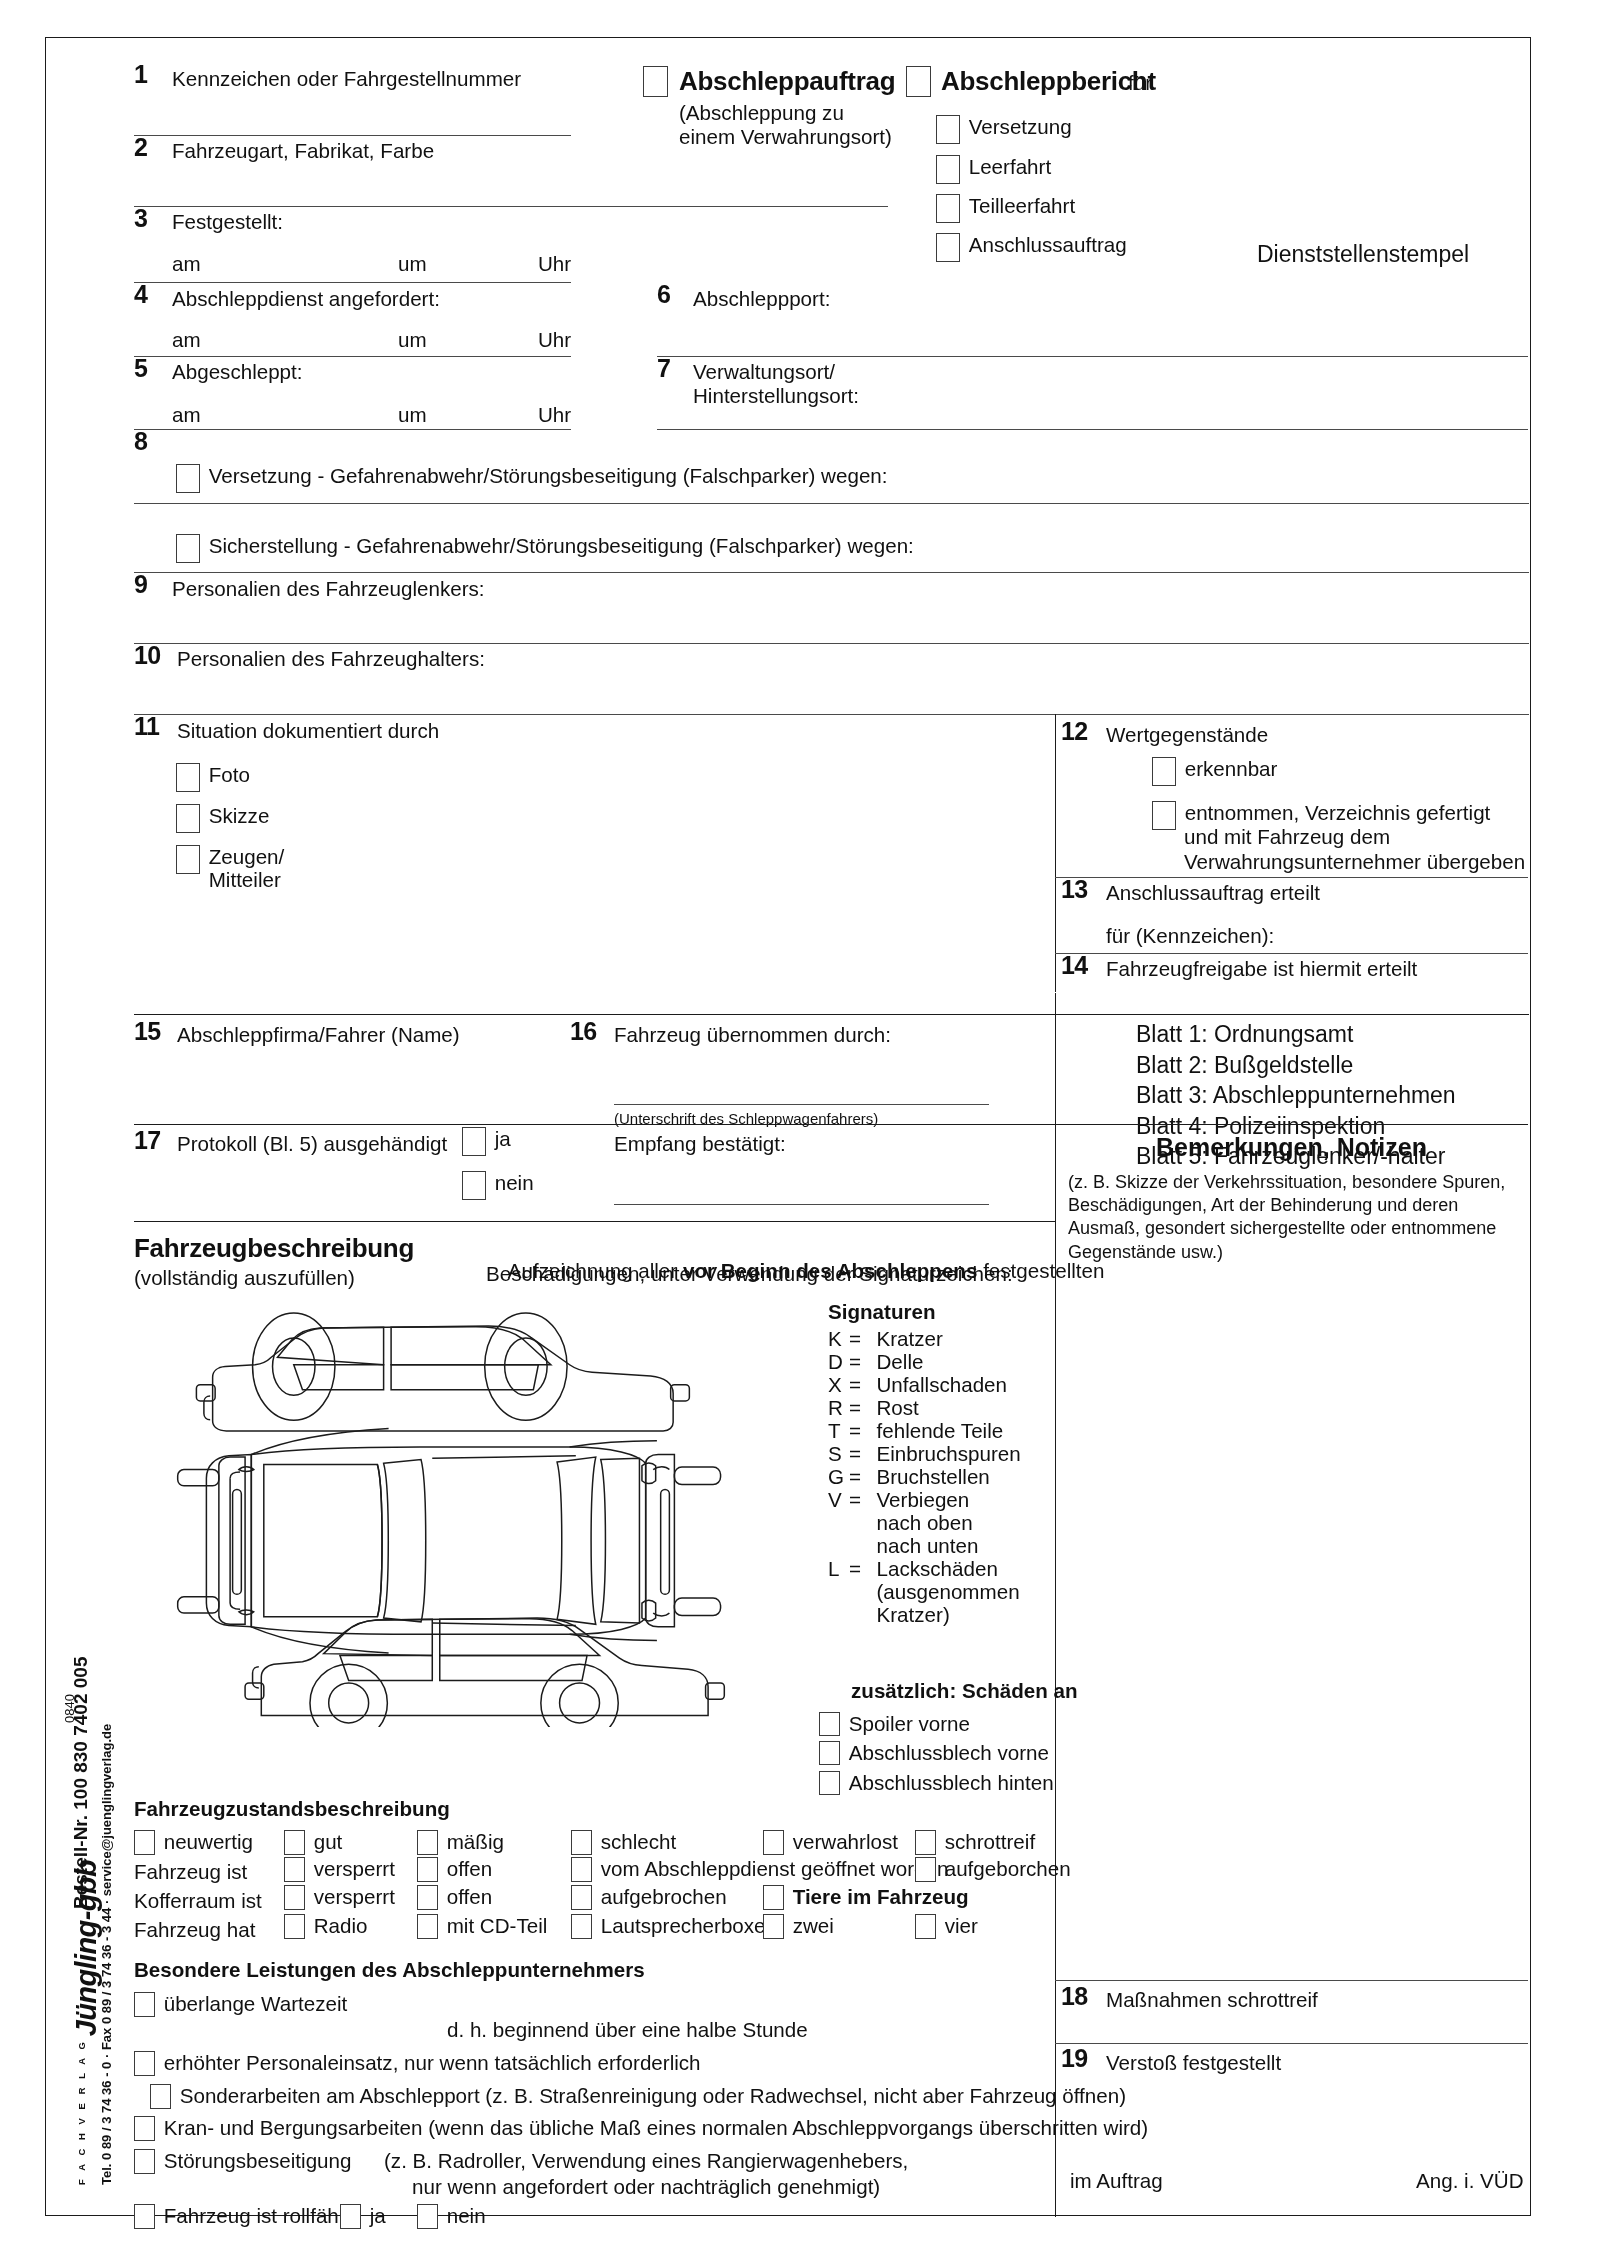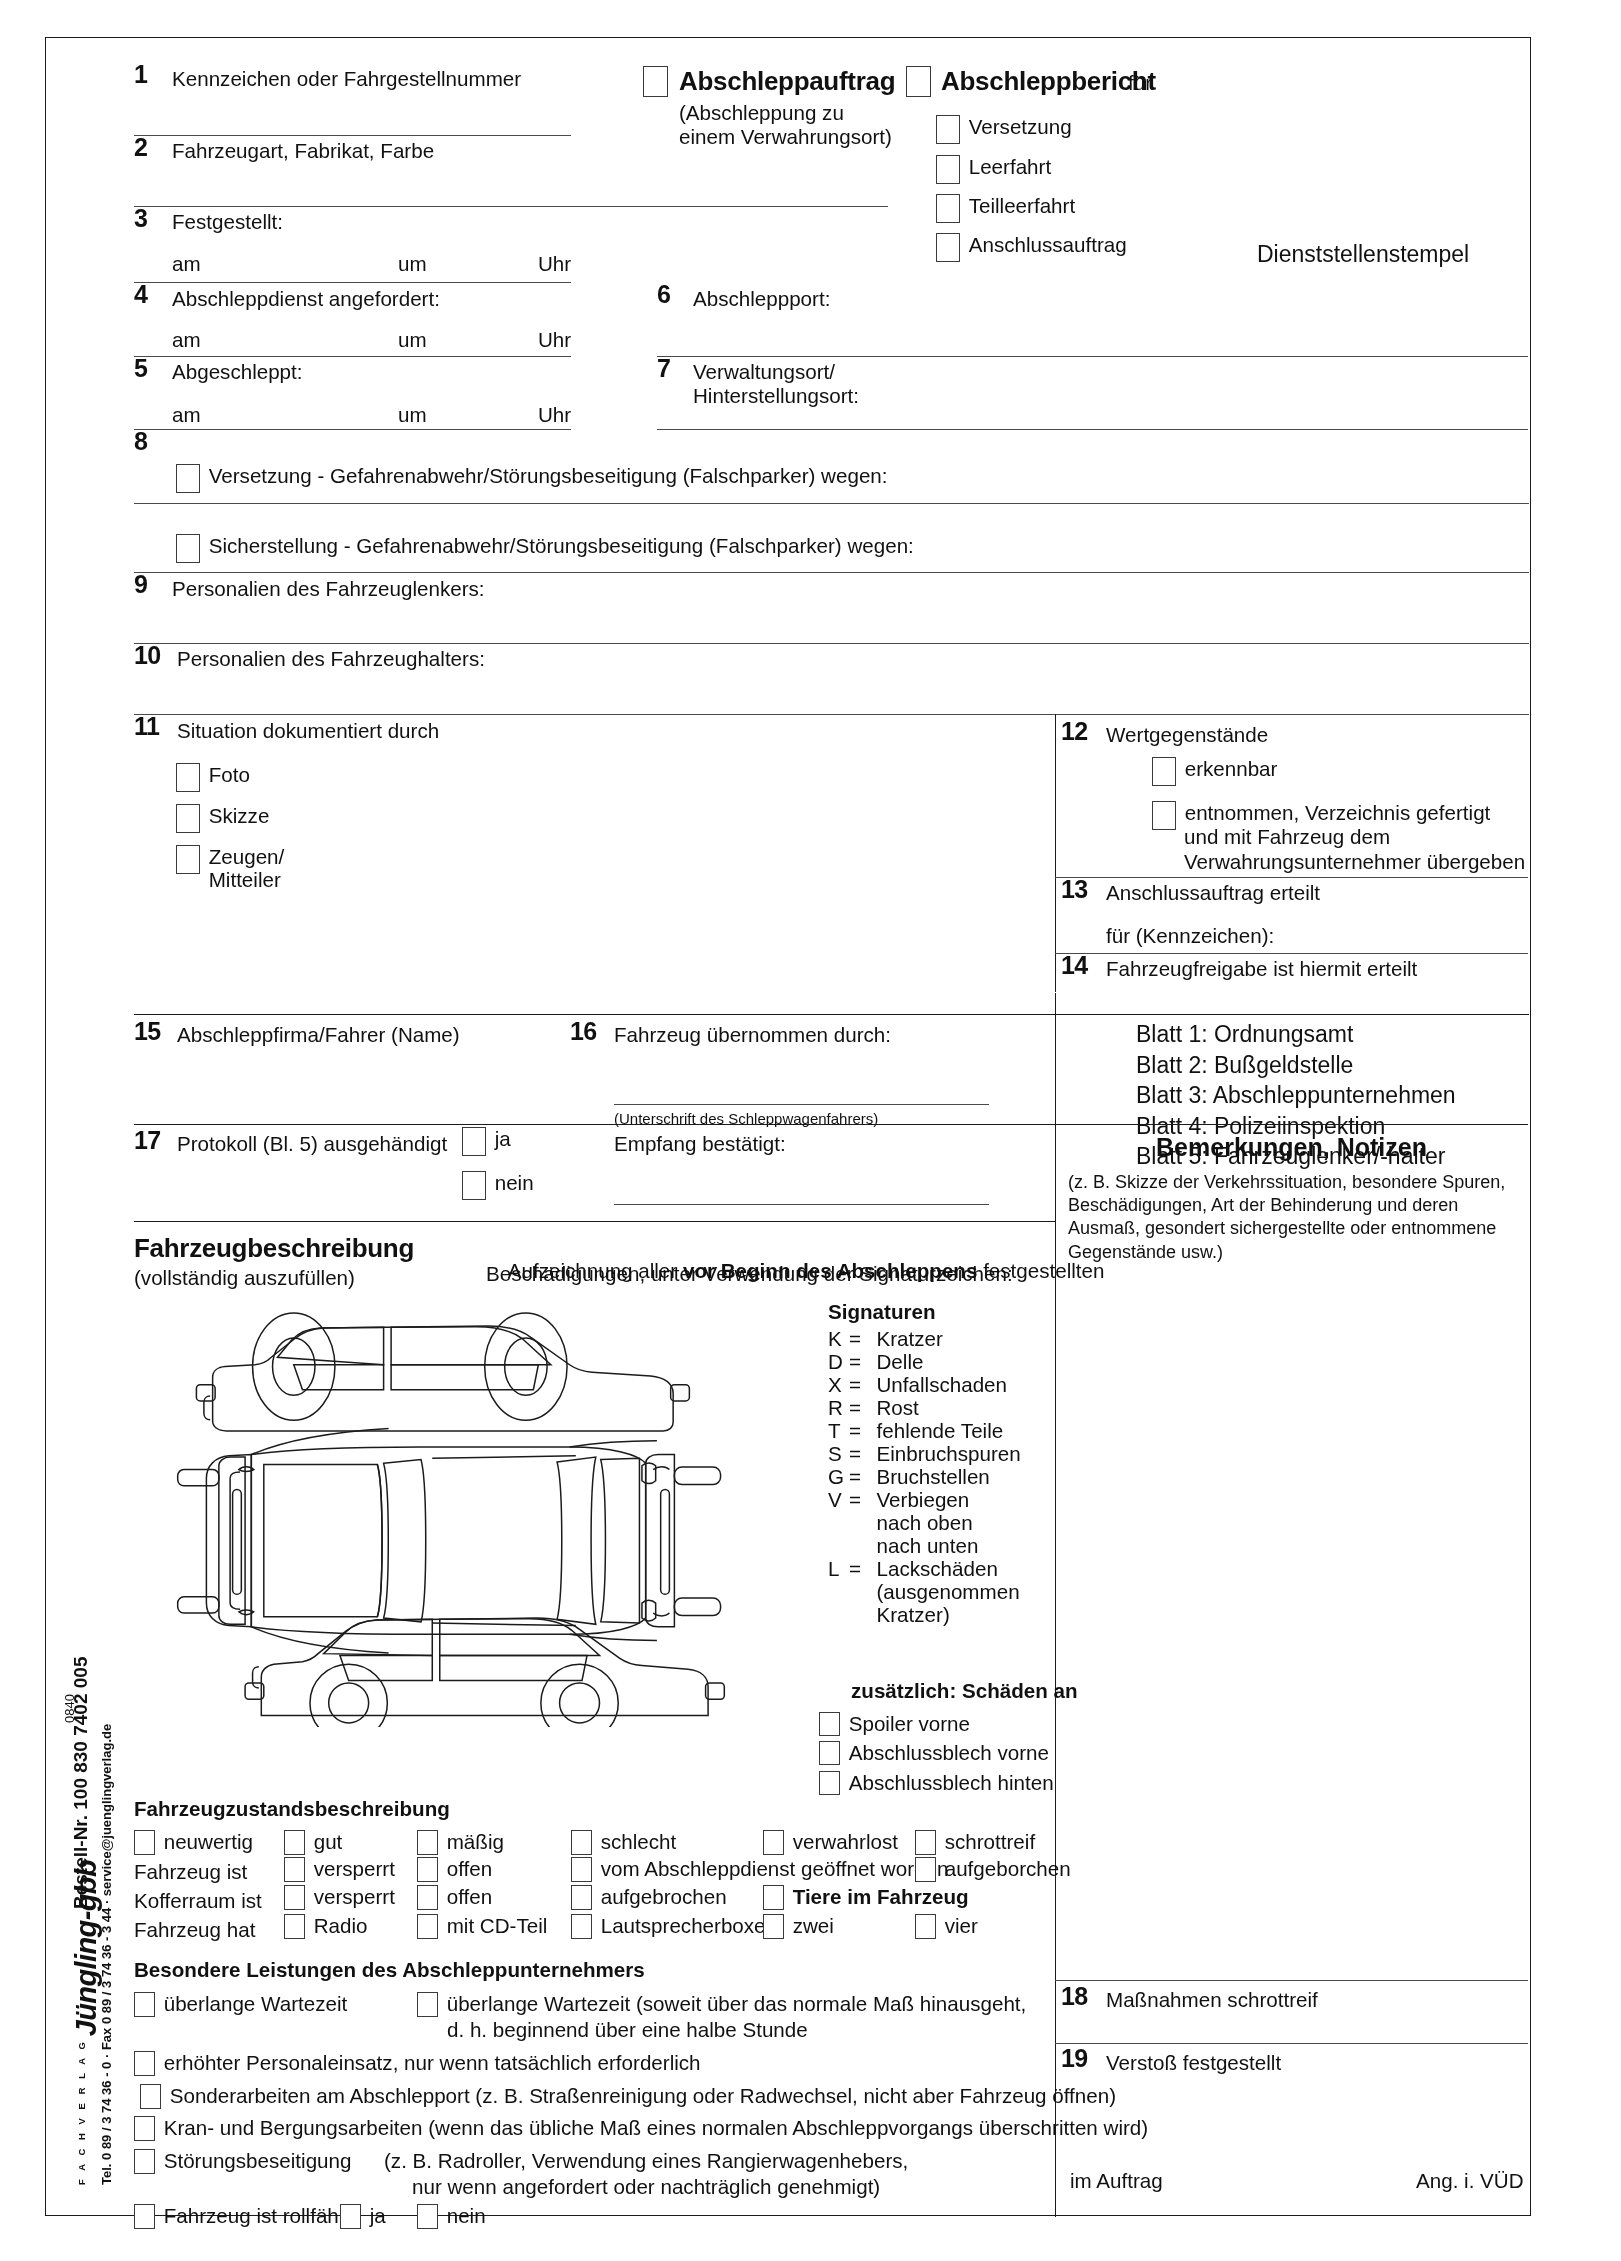--- a/index.html
+++ b/index.html
@@ -547,31 +547,27 @@
   <div class="cbrow" style="left:915px; top:1914px;">
     <span class="cb" style="width:21px;height:25px;"></span>
     <span>vier</span>
   </div>
 
   <div class="abs bold" style="left:134px; top:1958px; font-size:20.6px;">Besondere Leistungen des Abschleppunternehmers</div>
   <div class="cbrow" style="left:134px; top:1992px;">
     <span class="cb" style="width:21px;height:25px;"></span>
     <span>überlange Wartezeit</span>
   </div>
-  <div class="cbrow" style="left:417px; top:1992px;">
-    <span class="cb" style="width:21px;height:25px;"></span>
-    <span>überlange Wartezeit (soweit über das normale Maß hinausgeht,</span>
-  </div>
   <div class="abs lbl" style="left:447px; top:2018px;">d. h. beginnend über eine halbe Stunde</div>
 
   <div class="cbrow" style="left:134px; top:2051px;">
     <span class="cb" style="width:21px;height:25px;"></span>
     <span>erhöhter Personaleinsatz, nur wenn tatsächlich erforderlich</span>
   </div>
-  <div class="cbrow" style="left:140px; top:2084px;text-align:right;">
+  <div class="cbrow" style="left:150px; top:2084px;text-align:right;">
     <span class="cb" style="width:21px;height:25px;"></span>
     <span>Sonderarbeiten am Abschlepport  (z. B. Straßenreinigung oder Radwechsel, nicht aber Fahrzeug öffnen)</span>
   </div>
   <div class="cbrow" style="left:134px; top:2116px;">
     <span class="cb" style="width:21px;height:25px;"></span>
     <span>Kran- und Bergungsarbeiten (wenn das übliche Maß eines normalen Abschleppvorgangs überschritten wird)</span>
   </div>
   <div class="cbrow" style="left:134px; top:2149px;">
     <span class="cb" style="width:21px;height:25px;"></span>
     <span>Störungsbeseitigung</span>

